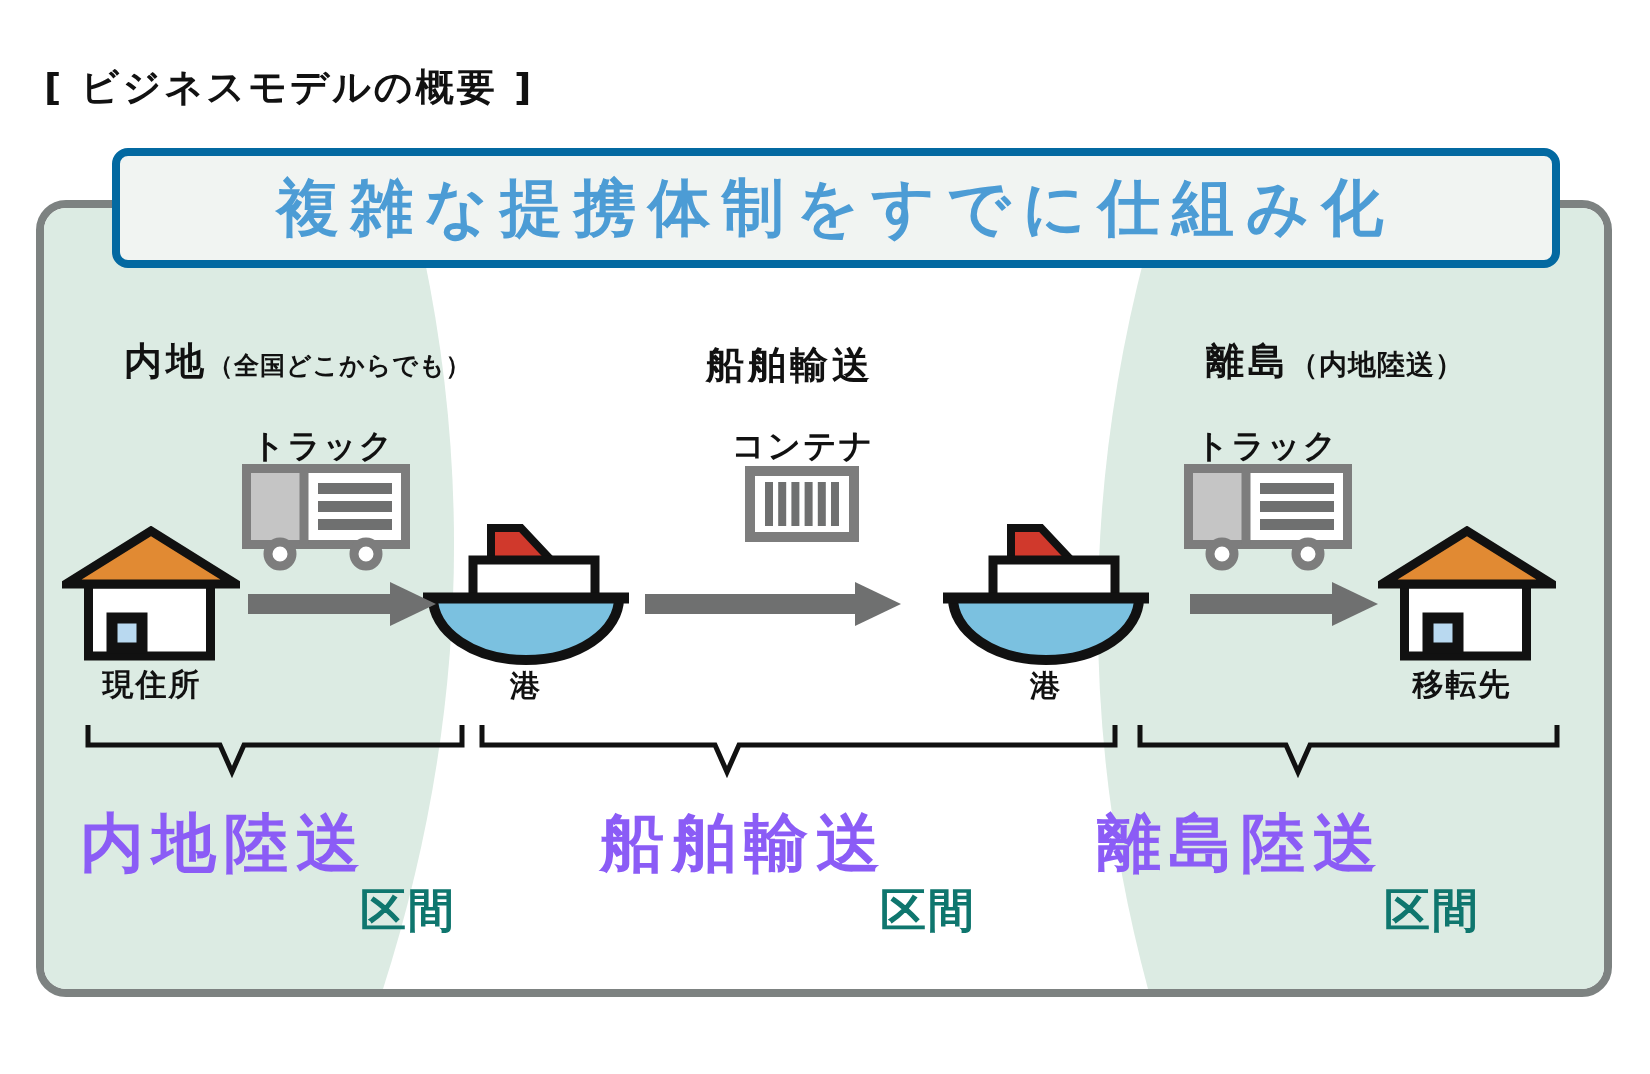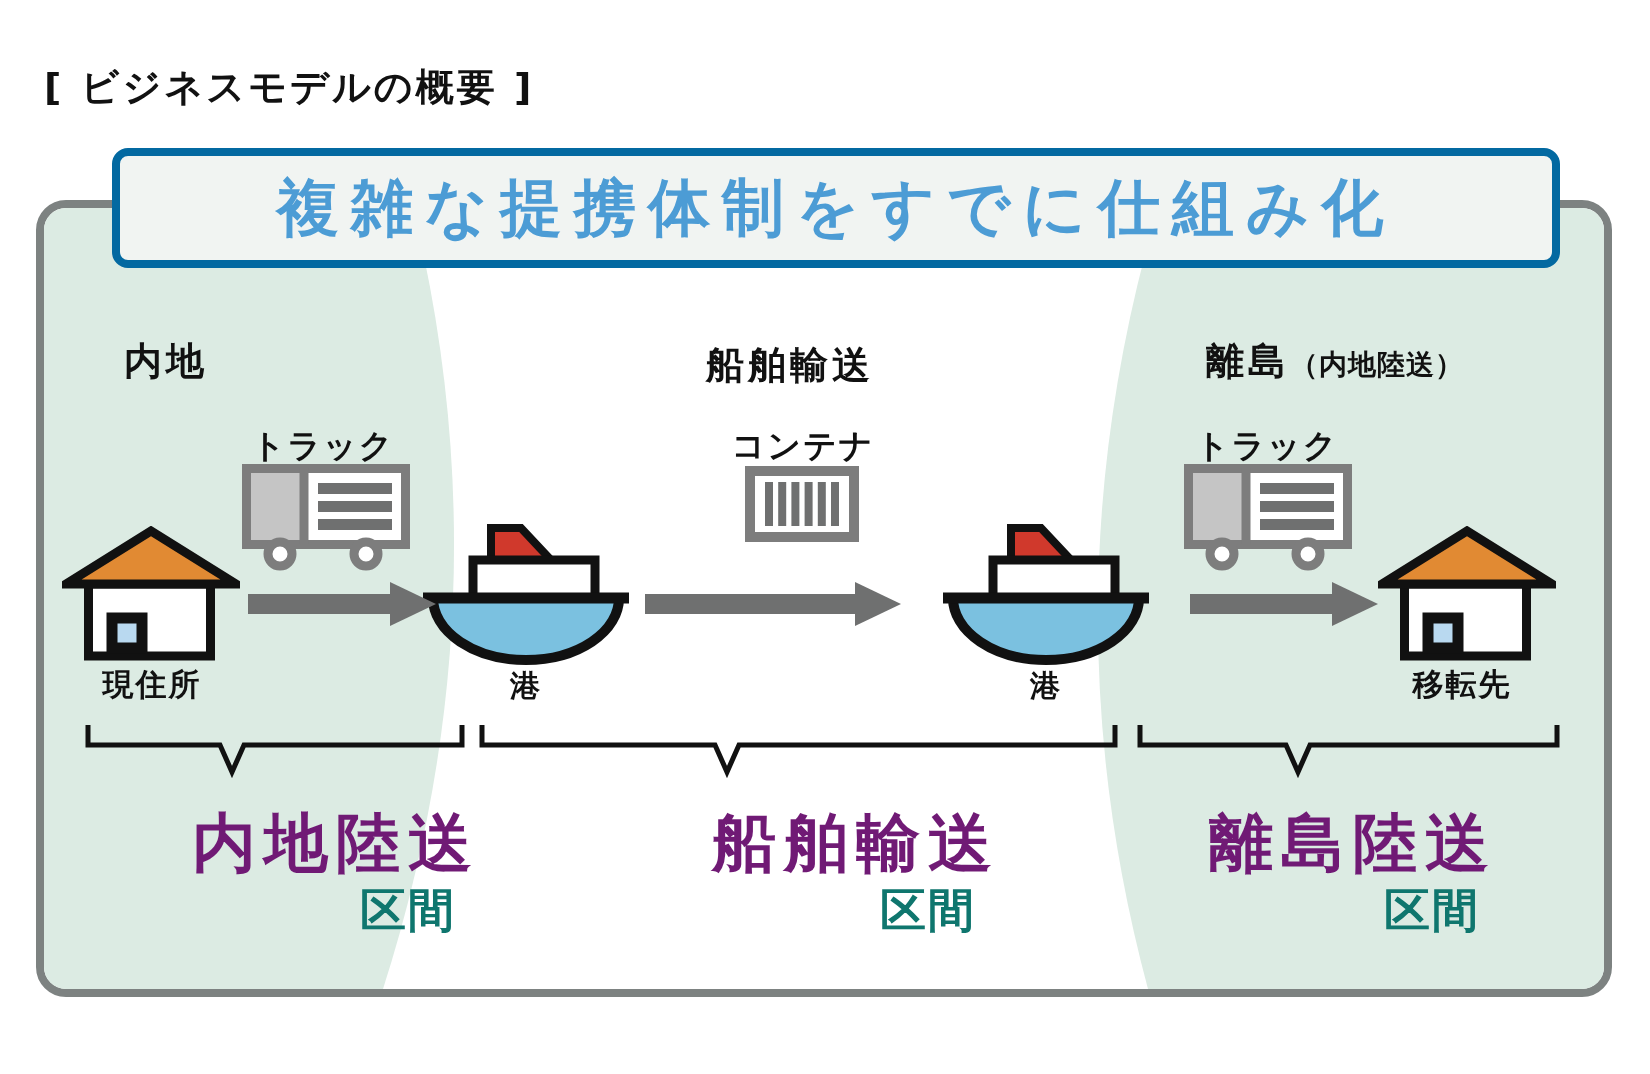--- a/index.html
+++ b/index.html
@@ -12,21 +12,21 @@
           justify-content:center;z-index:3;}
   .banner-title{font-size:62px;letter-spacing:12px;color:#4c9cd5;white-space:nowrap;}
   .panel{left:36px;top:200px;width:1576px;height:797px;box-sizing:border-box;
          border:8px solid #7d8281;border-radius:30px;background:#fff;overflow:hidden;z-index:1;}
   .bg-svg{position:absolute;left:0;top:0;width:100%;height:100%;}
   .region-row{display:flex;align-items:baseline;white-space:nowrap;}
   .region-name{font-size:38px;letter-spacing:4px;}
   .region-note{font-size:25px;letter-spacing:1px;}
   .icon-label{font-size:33px;letter-spacing:2px;text-align:center;white-space:nowrap;}
   .node-label{font-size:31px;letter-spacing:2px;text-align:center;white-space:nowrap;}
-  .seg-label{font-size:64px;letter-spacing:8px;color:#701a75;text-align:right;white-space:nowrap;}
+  .seg-label{font-size:64px;letter-spacing:8px;color:#8b5cf6;text-align:left;white-space:nowrap;}
   .seg-suffix{font-size:46px;letter-spacing:2px;color:#0f766e;text-align:center;white-space:nowrap;}
   .ctr{text-align:center;}
 </style>
 </head>
 <body>
 
 <div class="abs page-label">[ ビジネスモデルの概要 ]</div>
 
 <div class="abs banner">
   <span class="banner-title">複雑な提携体制をすでに仕組み化</span>
@@ -34,20 +34,21 @@
 
 <div class="abs panel">
 
   <svg class="bg-svg" viewBox="0 0 1560 781" preserveAspectRatio="none">
     <path d="M0,0 L369,0 Q464,390 339,781 L0,781 Z" fill="#dcebe3"></path>
     <path d="M1560,0 L1114,0 Q999,390 1104,781 L1560,781 Z" fill="#dcebe3"></path>
   </svg>
 
   <div class="abs region-row" style="left:64px;top:128px;margin-left:16px;">
     <span class="region-name">内地</span>
+    <span class="region-note">（全国どこからでも）</span>
   </div>
   <div class="abs region-name ctr" style="left:646px;top:132px;width:200px;">船舶輸送</div>
   <div class="abs region-row" style="left:1162px;top:128px;">
     <span class="region-name">離島</span>
     <span class="region-note" style="font-size:28px;">（内地陸送）</span>
   </div>
 
   <div class="abs icon-label" style="left:194px;top:216px;width:170px;">トラック</div>
   <div class="abs icon-label" style="left:669px;top:216px;width:180px;">コンテナ</div>
   <div class="abs icon-label" style="left:1138px;top:216px;width:170px;">トラック</div>

